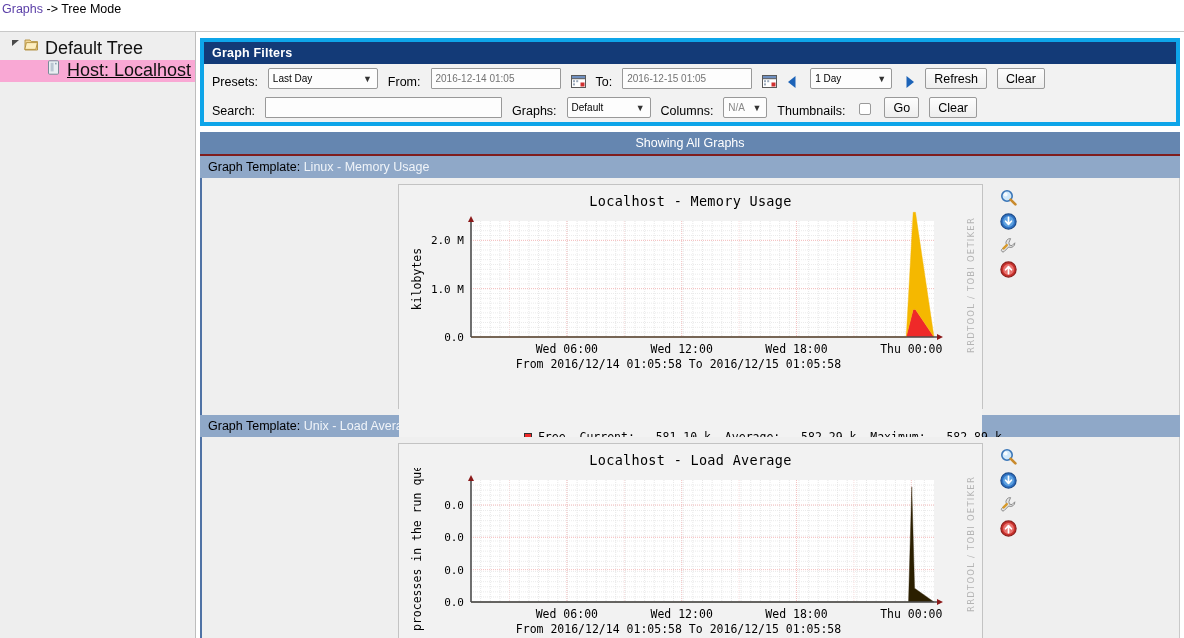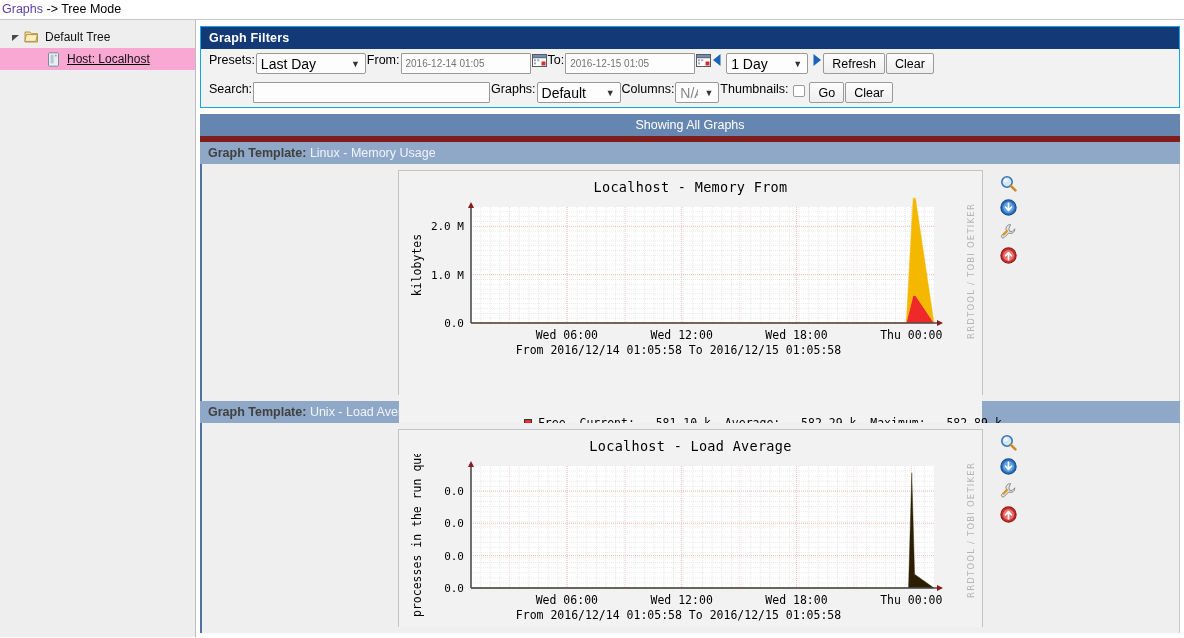--- a/index.html
+++ b/index.html
@@ -8,21 +8,21 @@
     width: 1184px; height: 638px;
     overflow: hidden;
     background: #ffffff;
     font-family: "Liberation Sans", sans-serif;
     font-size: 12px;
     color: #000;
   }
 
   
   #breadcrumb-bar {
-    height: 20px;
+    height: 32px;
     background: #ffffff;
     padding: 2px 0 0 2px;
     font-size: 12.5px;
     white-space: nowrap;
     border-bottom: 1px solid #c8c8c8;
   }
   #breadcrumb-bar a {
     color: #5b3fa8;
     text-decoration: none;
   }
@@ -39,24 +39,24 @@
   #sidebar {
     width: 196px;
     flex: 0 0 196px;
     background: #eeeeee;
     border-right: 1px solid #bdbdbd;
     padding-top: 6px;
     overflow: hidden;
   }
   .tree-row {
     display: flex;
-    align-items: center;
+    align-items: flex-start;
     height: 22px;
     padding-left: 4px;
-    font-size: 12px;
+    font-size: 18px;
     white-space: nowrap;
   }
   .tree-row.level1 { padding-left: 8px; }
   .tree-row.level2 { padding-left: 44px; }
   .tree-row.selected { background: #f9a8d4; text-decoration: underline; }
   .twisty {
     width: 14px;
     flex: 0 0 14px;
     display: flex;
     align-items: center;
@@ -77,47 +77,47 @@
   
   #content {
     flex: 1 1 auto;
     background: #ffffff;
     overflow: hidden;
     padding: 6px 4px 0 4px;
   }
 
   
   #filters-panel {
-    border: 1px solid #0ea5e9;
+    border: 4px solid #0ea5e9;
     background: #f2f2f2;
     margin-bottom: 6px;
   }
   #filters-title {
     background: #133a77;
     color: #ffffff;
     font-weight: bold;
     font-size: 12.5px;
     padding: 4px 8px;
     letter-spacing: .2px;
   }
   .filter-row {
     display: flex;
-    align-items: flex-start;
+    align-items: flex-end;
     padding: 4px 8px;
-    gap: 1px;
+    gap: 10px;
     white-space: nowrap;
   }
   .filter-row .lbl { font-size: 12.5px; color: #000; }
   .sel {
     appearance: none;
     -webkit-appearance: none;
     border: 1px solid #999;
     background: #fdfdfd;
     font-family: "Liberation Sans", sans-serif;
-    font-size: 14px;
+    font-size: 10px;
     height: 21px;
     padding: 0 20px 0 4px;
     color: #000;
     border-radius: 2px;
   }
   .sel-wrap { position: relative; display: inline-block; }
   .sel-wrap .caret {
     position: absolute; right: 6px; top: 50%;
     transform: translateY(-50%);
     pointer-events: none;
@@ -160,39 +160,39 @@
     vertical-align: middle;
   }
 
   
   #showing-bar {
     background: #6586b0;
     color: #ffffff;
     text-align: center;
     font-size: 12.5px;
     padding: 4px 0;
-    border-bottom: 6px solid #7f1d1d;
+    border-bottom: 2px solid #7f1d1d;
   }
 
   
   #tree-header {
     background: #113a73;
     color: #ffffff;
     font-size: 12.5px;
     padding: 4px 8px;
   }
   #tree-header .k { font-weight: bold; }
 
   .tmpl-header {
     background: #8fa8c8;
     color: #ffffff;
     font-size: 12.5px;
     padding: 4px 8px;
   }
-  .tmpl-header .k { font-weight: bold; color:#404040; }
+  .tmpl-header .k { font-weight: normal; color:#000000; }
   .tmpl-header .v { color: #f0f4f9; }
 
   .graph-block {
     border-left: 2px solid #4f72a5;
     border-right: 1px solid #c9c9c9;
     background: #efefef;
     padding: 6px 0 6px 0;
     display: flex;
     justify-content: center;
     position: relative;
@@ -389,21 +389,21 @@
     </div>
 
     <div id="showing-bar">Showing All Graphs</div>
 
 
     <div class="tmpl-header"><span class="k">Graph Template:</span> <span class="v">Linux - Memory Usage</span></div>
 
     <div class="graph-block" style="height:237px;">
       <div class="graph-card">
         <div class="rrd">
-          <div class="rrd-title">Localhost - Memory From</div>
+          <div class="rrd-title">Localhost - Memory Usage</div>
           <div class="rrd-body">
             <svg class="rrd-svg" id="svg-mem" width="583" height="173" viewBox="0 0 583 173">
                 <rect x="72" y="12" width="463" height="116" fill="#ffffff"></rect>
                 <line x1="81.64583333333333" y1="12" x2="81.64583333333333" y2="128" stroke="#dedede" stroke-width="0.7" stroke-dasharray="1,1"></line>
                 <line x1="91.29166666666667" y1="12" x2="91.29166666666667" y2="128" stroke="#dedede" stroke-width="0.7" stroke-dasharray="1,1"></line>
                 <line x1="100.9375" y1="12" x2="100.9375" y2="128" stroke="#dedede" stroke-width="0.7" stroke-dasharray="1,1"></line>
                 <line x1="110.58333333333334" y1="12" x2="110.58333333333334" y2="128" stroke="#dedede" stroke-width="0.7" stroke-dasharray="1,1"></line>
                 <line x1="120.22916666666666" y1="12" x2="120.22916666666666" y2="128" stroke="#dedede" stroke-width="0.7" stroke-dasharray="1,1"></line>
                 <line x1="129.875" y1="12" x2="129.875" y2="128" stroke="#dedede" stroke-width="0.7" stroke-dasharray="1,1"></line>
                 <line x1="139.52083333333331" y1="12" x2="139.52083333333331" y2="128" stroke="#dedede" stroke-width="0.7" stroke-dasharray="1,1"></line>

